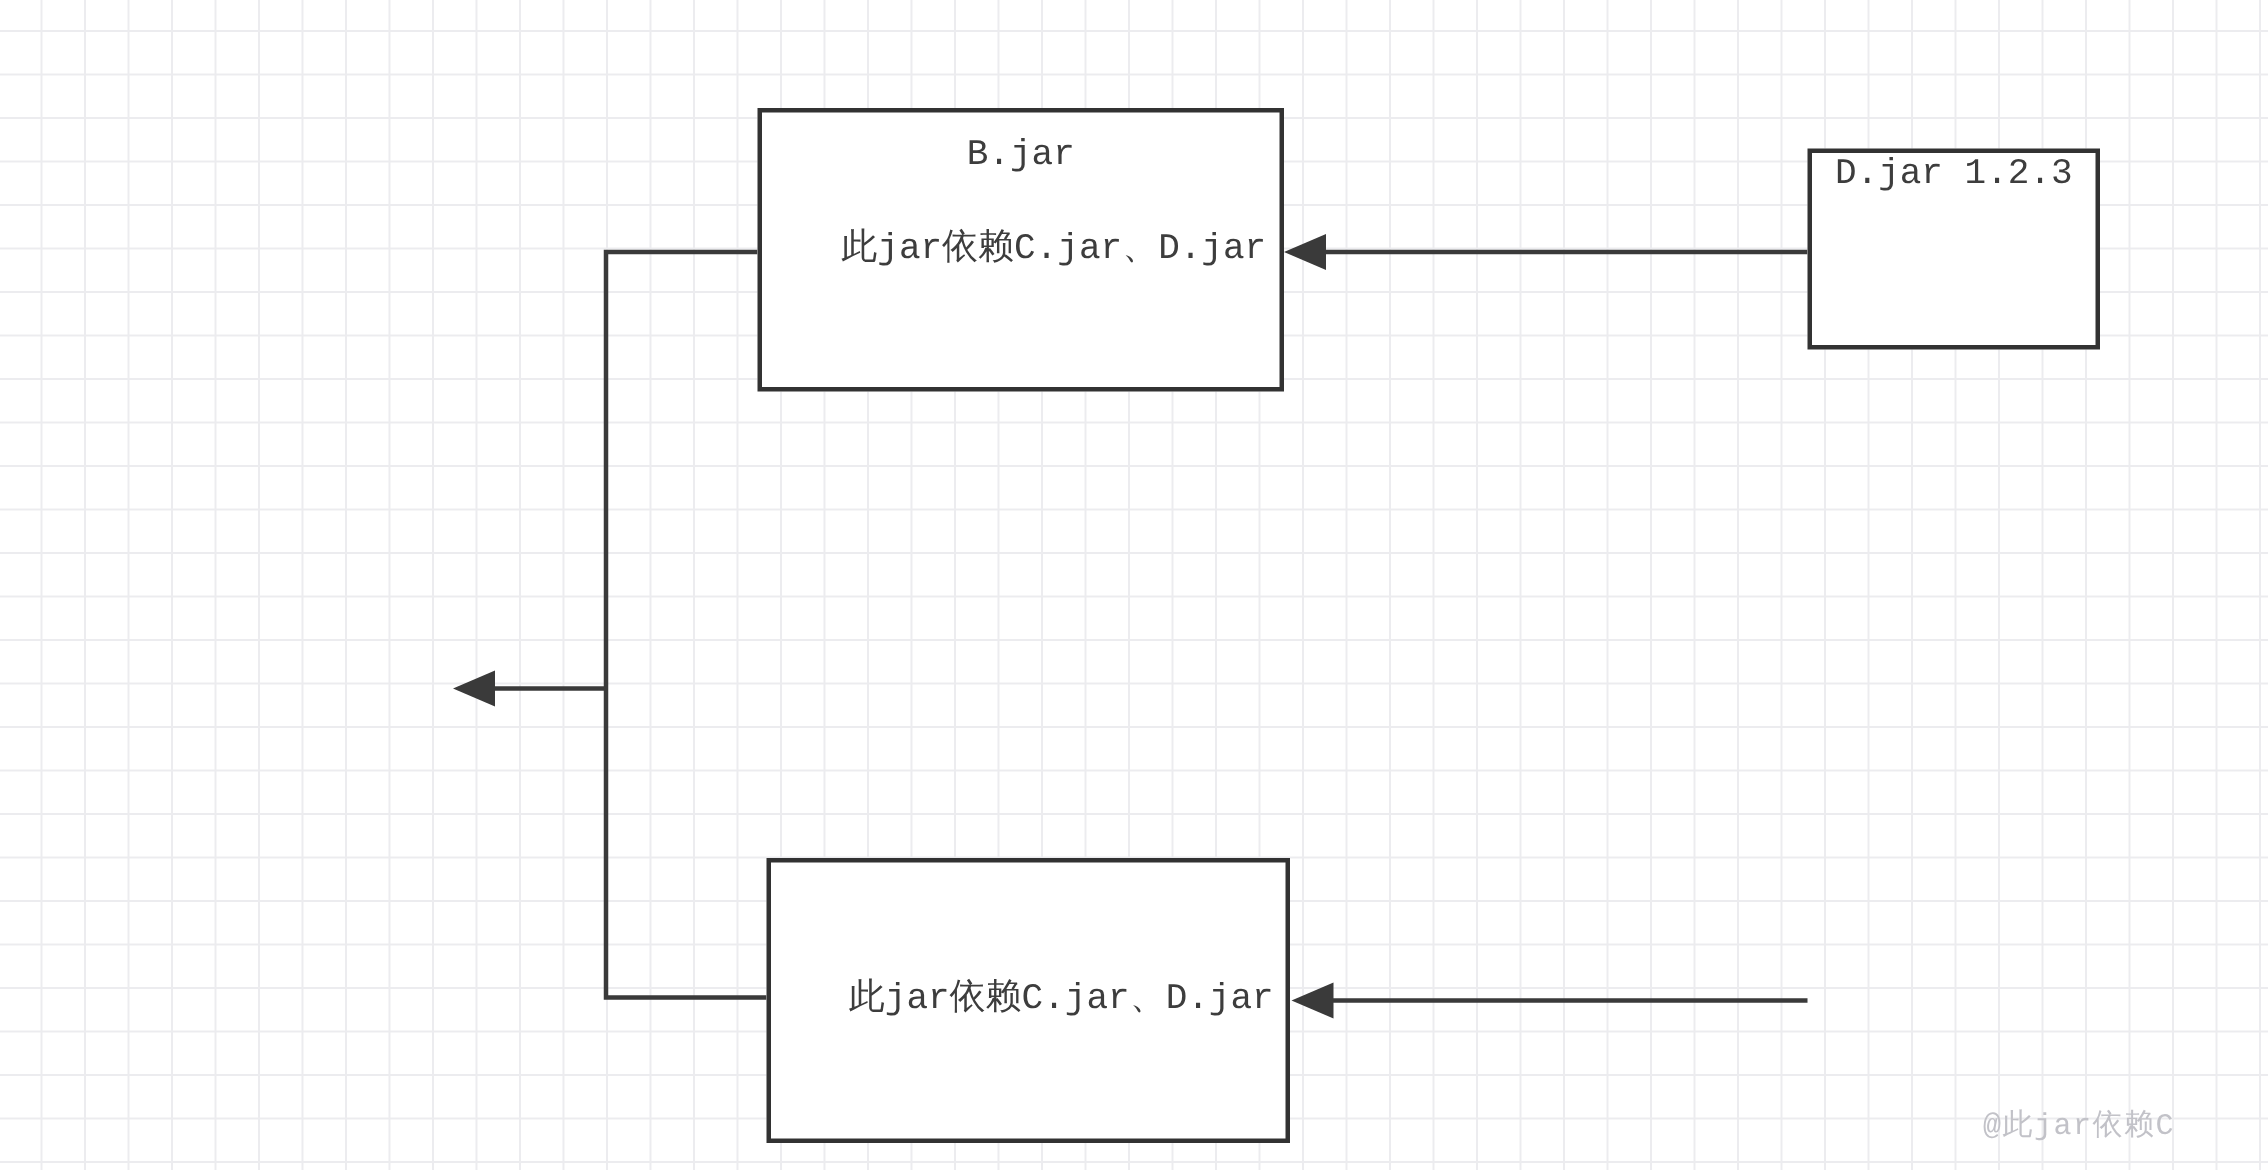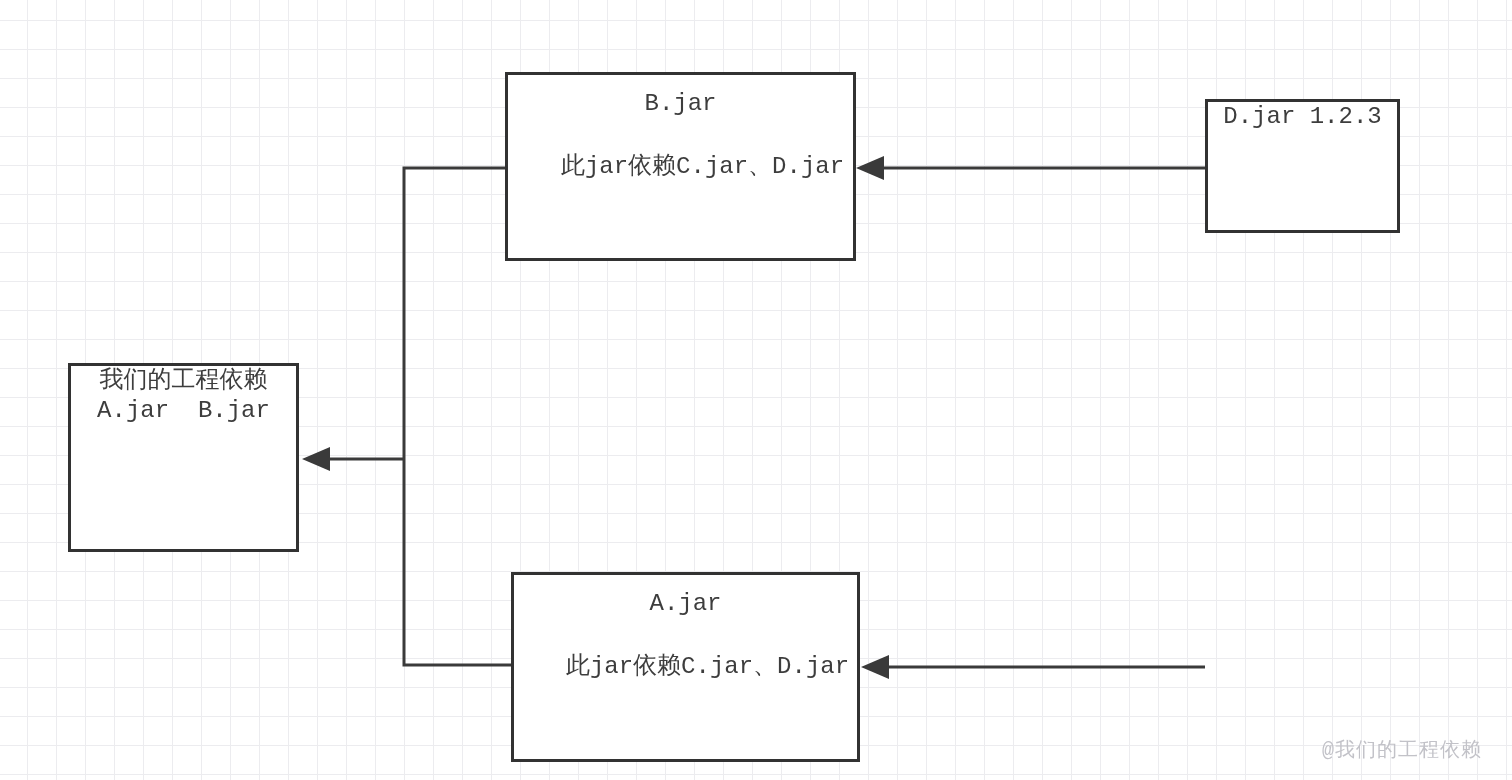--- a/index.html
+++ b/index.html
@@ -112,28 +112,21 @@
 
   <div class="node" id="node-b-jar">
     <div class="title">B.jar</div>
     <div class="subtitle">此jar依赖C.jar、D.jar</div>
   </div>
 
   <div class="node center-label" id="node-d-jar-123">
     <div>D.jar 1.2.3</div>
   </div>
 
-  <div class="node center-label" id="node-our-project">
-    <div class="two-line">
-      <div>我们的工程依赖</div>
-      <div>A.jar  B.jar</div>
-    </div>
-  </div>
 
   <div class="node" id="node-a-jar">
-    <div class="title">A.jar</div>
     <div class="subtitle">此jar依赖C.jar、D.jar</div>
   </div>
 
 
-  <div class="watermark">@我们的工程依赖</div>
+  <div class="watermark">@此jar依赖C</div>
 
 </div>
 
 </body></html>

